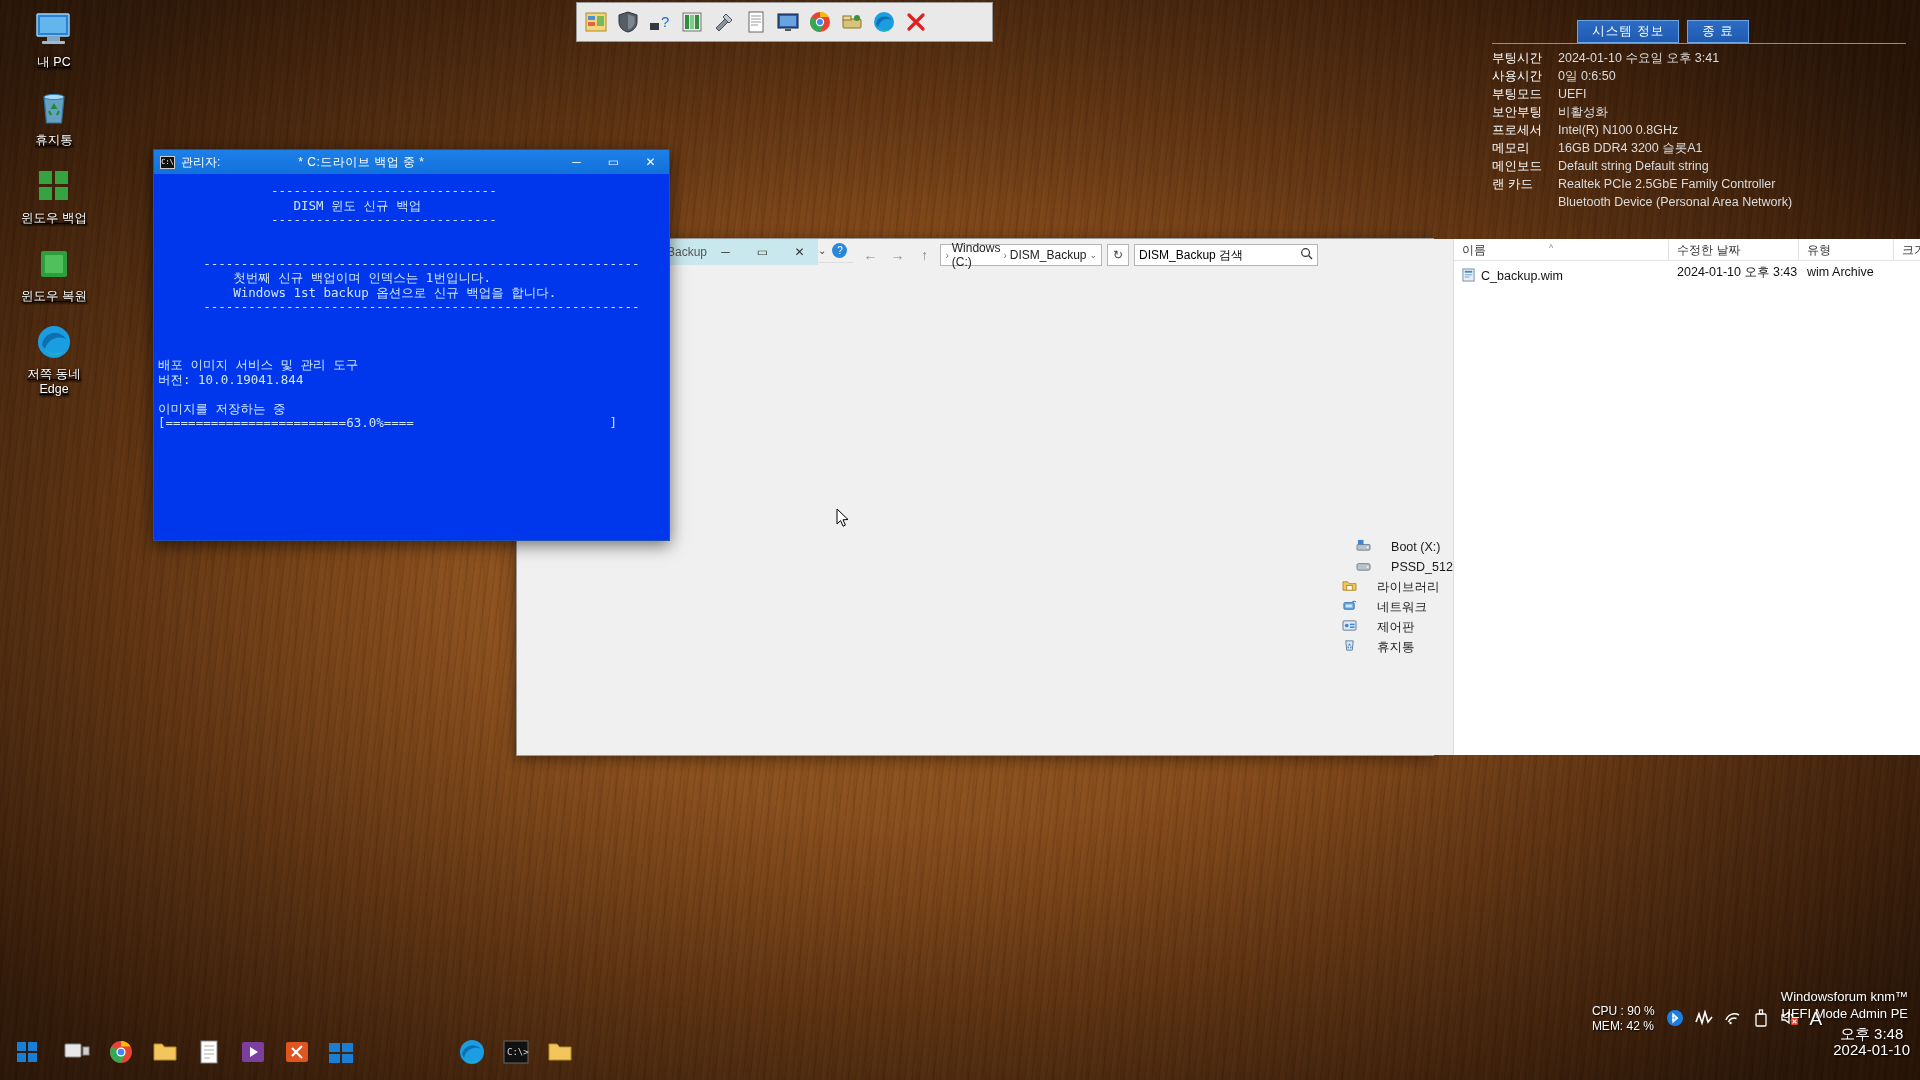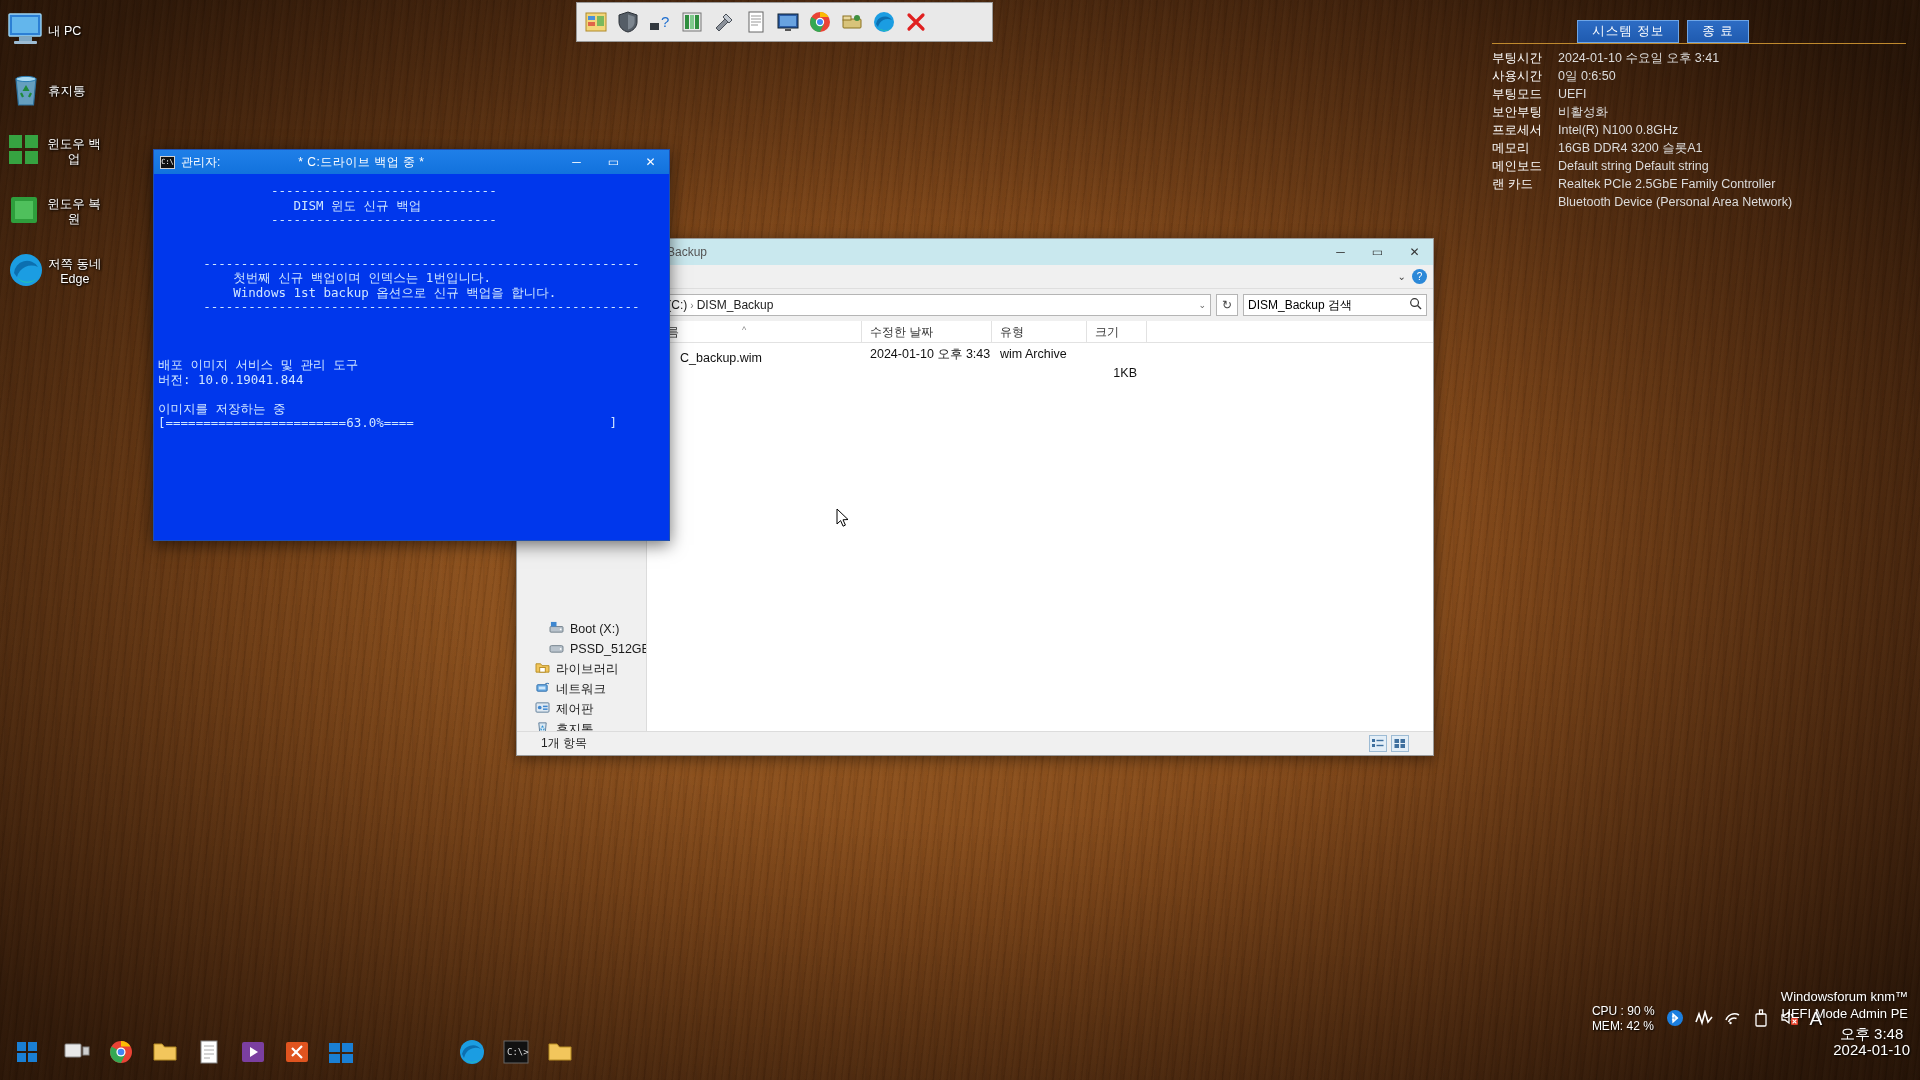--- a/index.html
+++ b/index.html
@@ -24,22 +24,23 @@
   .vignette {
     position: absolute; inset: 0;
     background: radial-gradient(ellipse 1250px 700px at 50% 50%, rgba(0,0,0,0) 40%, rgba(0,0,0,0.45) 100%);
     pointer-events: none;
   }
 
   
   .desk-icons { position: absolute; left: 0; top: 0; width: 110px; }
   .desk-icon {
     width: 100px; margin: 0 0 16px 4px;
-    display: flex; align-items: center;
+    display: flex; flex-direction: column; align-items: center;
     text-align: center;
+    text-decoration: underline;
   }
   .desk-icon .glyph { width: 44px; height: 44px; display: flex; align-items: center; justify-content: center; }
   .desk-icon .lbl {
     margin-top: 3px; color: #fff; font-size: 12.5px; line-height: 15px;
     text-shadow: 1px 1px 2px rgba(0,0,0,0.95), 0 0 3px rgba(0,0,0,0.8);
   }
 
   
   .dock {
     position: absolute; left: 576px; top: 2px; width: 417px; height: 40px;
@@ -69,21 +70,21 @@
   .pe-rule { height: 1px; background: #c08a2e; margin: 0 0 5px 32px; }
   .pe-row { display: flex; font-size: 12.5px; line-height: 18px; margin-left: 32px; }
   .pe-key { width: 66px; flex: none; color: #fff; }
   .pe-val { color: #dcdcdc; }
   .pe-val.cont { margin-left: 66px; }
 
   
   .explorer {
     position: absolute; left: 516px; top: 238px; width: 918px; height: 518px;
     background: #f0f0f0; border: 1px solid #9b9b9b;
-    display: flex; flex-direction: column;
+    display: flex; flex-direction: row;
     box-shadow: 0 3px 14px rgba(0,0,0,0.45);
   }
   .ex-titlebar {
     height: 26px; background: #c9e8ee; display: flex; align-items: center;
     padding-left: 150px; font-size: 12px; color: #555;
   }
   .ex-caption-btns { margin-left: auto; display: flex; height: 26px; }
   .ex-cap {
     width: 37px; height: 26px; display: flex; align-items: center; justify-content: center;
     font-size: 12px; color: #333; cursor: pointer;
@@ -111,37 +112,37 @@
     width: 184px; height: 22px; background: #fff; border: 1px solid #b5b5b5;
     display: flex; align-items: center; padding: 0 4px; font-size: 12px; color: #000000;
   }
   .ex-search .mag { margin-left: auto; color: #666; }
   .ex-body { flex: 1; display: flex; min-height: 0; }
   .ex-side {
     width: 130px; background: #f0f0f0; border-right: 1px solid #dcdcdc;
     padding-top: 2px; overflow: hidden; position: relative;
   }
   .ex-side-item {
-    display: flex; align-items: center; gap: 6px; font-size: 12.5px; color: #1a1a1a;
+    display: flex; align-items: center; gap: 20px; font-size: 12.5px; color: #1a1a1a;
     height: 20px; padding-left: 18px; cursor: pointer; white-space: nowrap;
   }
   .ex-side-item.indent { padding-left: 32px; }
   .ex-main { flex: 1; background: #fff; display: flex; flex-direction: column; min-width: 0; }
   .ex-cols {
     height: 22px; border-bottom: 1px solid #e2e2e2; display: flex; align-items: center;
     font-size: 12px; color: #333; background: #fff; position: relative;
   }
   .ex-col { border-right: 1px solid #e2e2e2; height: 22px; line-height: 22px; padding-left: 8px; }
   .ex-col.name { width: 215px; position: relative; }
   .ex-col.name .sortcaret { position: absolute; left: 95px; top: -2px; font-size: 9px; color: #888; }
   .ex-col.date { width: 130px; }
   .ex-col.type { width: 95px; }
   .ex-col.size { width: 60px; }
   .ex-row { display: flex; align-items: center; height: 22px; font-size: 12.5px; color: #111; }
-  .ex-row .c-name { width: 215px; display: flex; align-items: center; gap: 12px; padding-left: 8px; margin-top: 8px; }
+  .ex-row .c-name { width: 215px; display: flex; align-items: center; gap: 6px; padding-left: 8px; margin-top: 8px; }
   .ex-row .c-date { width: 130px; padding-left: 8px; }
   .ex-row .c-type { width: 95px; padding-left: 8px; }
   .ex-row .c-size { width: 60px; text-align: right; padding-right: 10px; margin-top: 38px; }
   .ex-status {
     height: 24px; border-top: 1px solid #dcdcdc; background: #f0f0f0;
     display: flex; align-items: center; padding: 0 24px; font-size: 12px; color: #222;
   }
   .ex-viewbtns { margin-left: auto; display: flex; gap: 4px; }
   .ex-viewbtn { width: 18px; height: 17px; border: 1px solid #9dbbd4; background:#e3eef7; cursor: pointer;
     display:flex;align-items:center;justify-content:center; }

